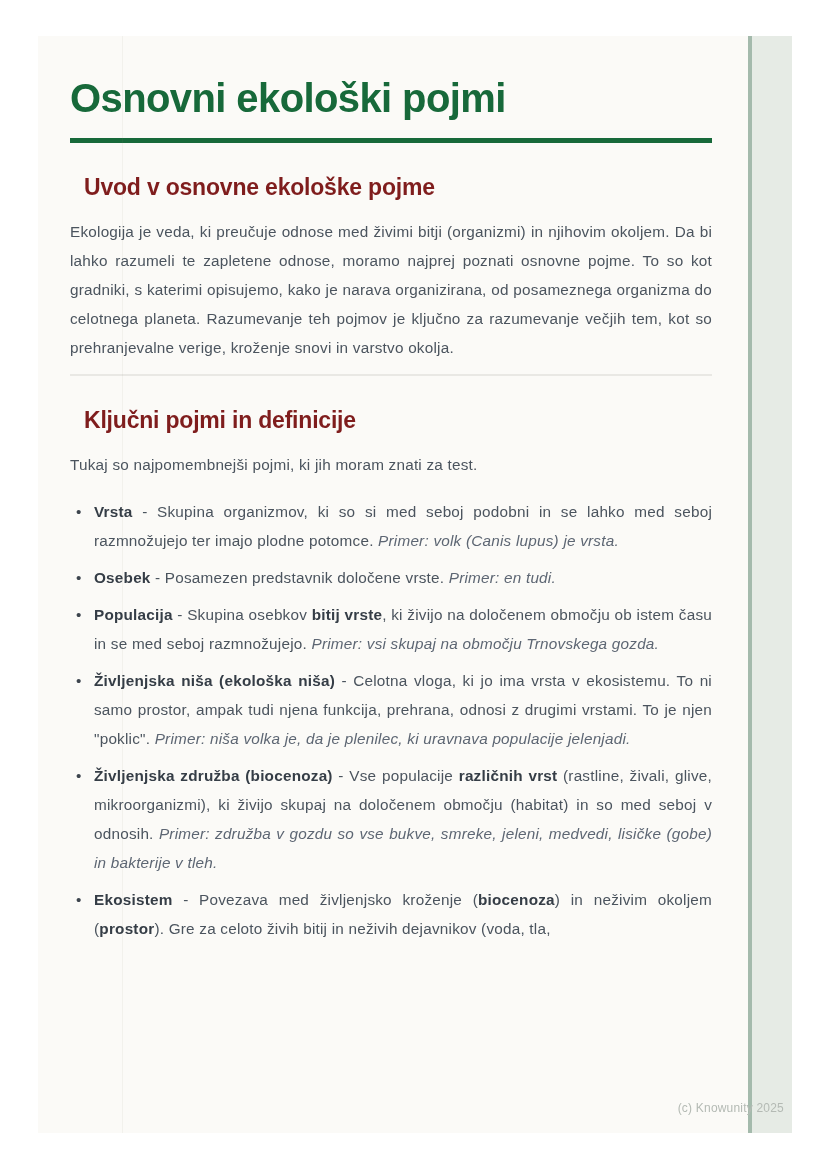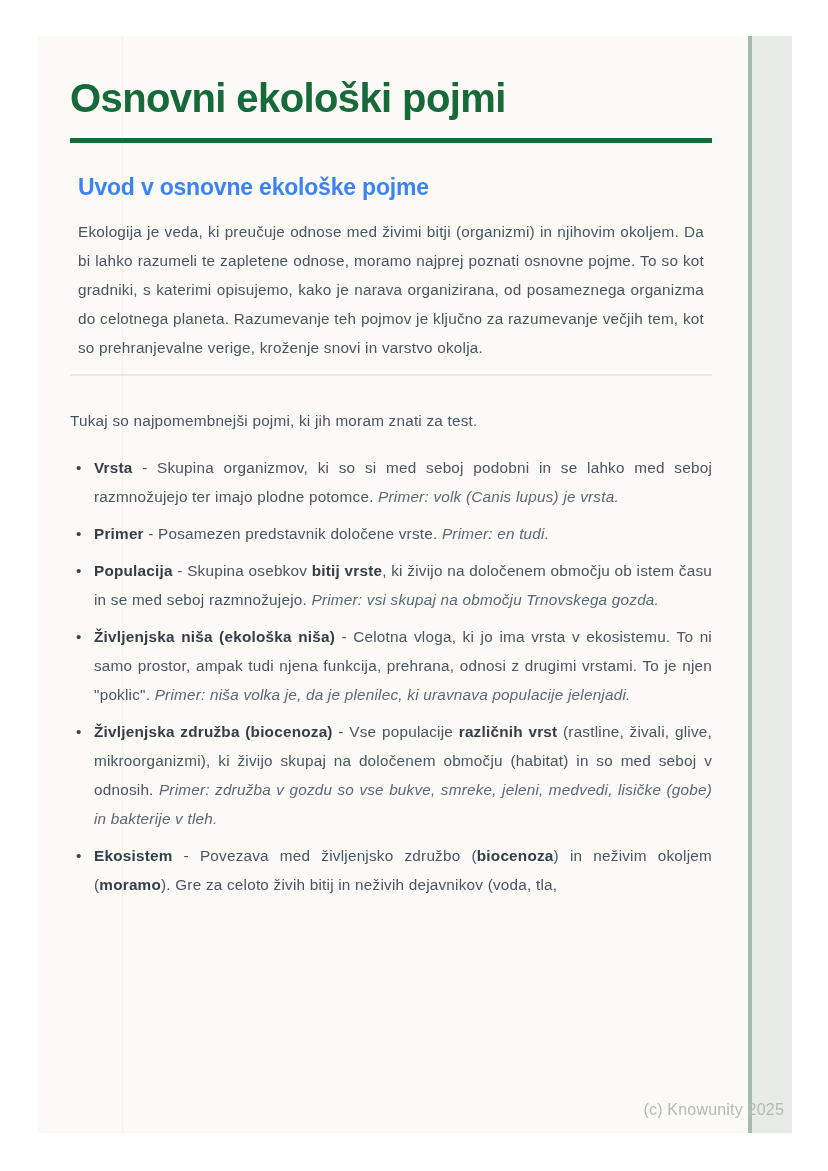--- a/index.html
+++ b/index.html
@@ -28,40 +28,40 @@
   .stripe{
     position:absolute;left:748px;top:36px;
     width:44px;height:1097px;
     background:#e6ebe5;
     border-left:4px solid #a4baac;
     box-sizing:border-box;
     z-index:1;
   }
   .watermark{
     position:absolute;top:1101px;right:44px;
-    font-size:16px;color:#b4bab4;letter-spacing:0.2px;
+    font-size:12px;color:#b4bab4;letter-spacing:0.2px;
     z-index:5;
   }
   h1.doc-title{
     margin:0 0 18px 0;
     font-size:40px;font-weight:700;line-height:1.1;
     letter-spacing:-0.6px;
     color:#17693a;
   }
   .rule{
     height:5px;background:#17693a;margin:0 0 30px 0;
   }
   h2.sec{
-    margin:0 0 14px 8px;
+    margin:0 0 14px 14px;
     font-size:23px;font-weight:700;line-height:1.3;
     letter-spacing:-0.2px;
-    color:#3b82f6;
+    color:#7f1d1d;
   }
   .body-text{
-    margin:8px;
+    margin:0;
     font-size:15.3px;line-height:29px;letter-spacing:0.22px;
     color:#4b545e;
     text-align:justify;
   }
   .divider{
     border:none;height:2px;background:#e9e8e4;
     margin:12px 0 30px 0;
   }
   .list-intro{
     margin:0 0 18px 0;
@@ -96,29 +96,30 @@
     <div class="rule"></div>
 
     <section>
       <h2 class="sec">Uvod v osnovne ekološke pojme</h2>
       <p class="body-text">Ekologija je veda, ki preučuje odnose med živimi bitji (organizmi) in njihovim okoljem. Da bi lahko razumeli te zapletene odnose, moramo najprej poznati osnovne pojme. To so kot gradniki, s katerimi opisujemo, kako je narava organizirana, od posameznega organizma do celotnega planeta. Razumevanje teh pojmov je ključno za razumevanje večjih tem, kot so prehranjevalne verige, kroženje snovi in varstvo okolja.</p>
     </section>
 
     <hr class="divider">
 
     <section>
+      <h2 class="sec">Ključni pojmi in definicije</h2>
       <p class="list-intro">Tukaj so najpomembnejši pojmi, ki jih moram znati za test.</p>
 
       <ul class="defs">
         <li><span class="seg-b">Vrsta</span><span> - Skupina organizmov, ki so si med seboj podobni in se lahko med seboj razmnožujejo ter imajo plodne potomce. </span><span class="seg-i">Primer: volk (Canis lupus) je vrsta.</span></li>
-        <li><span class="seg-b">Primer</span><span> - Posamezen predstavnik določene vrste. </span><span class="seg-i">Primer: en tudi.</span></li>
+        <li><span class="seg-b">Osebek</span><span> - Posamezen predstavnik določene vrste. </span><span class="seg-i">Primer: en tudi.</span></li>
         <li><span class="seg-b">Populacija</span><span> - Skupina osebkov </span><span class="seg-b">bitij vrste</span><span>, ki živijo na določenem območju ob istem času in se med seboj razmnožujejo. </span><span class="seg-i">Primer: vsi skupaj na območju Trnovskega gozda.</span></li>
         <li><span class="seg-b">Življenjska niša (ekološka niša)</span><span> - Celotna vloga, ki jo ima vrsta v ekosistemu. To ni samo prostor, ampak tudi njena funkcija, prehrana, odnosi z drugimi vrstami. To je njen "poklic". </span><span class="seg-i">Primer: niša volka je, da je plenilec, ki uravnava populacije jelenjadi.</span></li>
         <li><span class="seg-b">Življenjska združba (biocenoza)</span><span> - Vse populacije </span><span class="seg-b">različnih vrst</span><span> (rastline, živali, glive, mikroorganizmi), ki živijo skupaj na določenem območju (habitat) in so med seboj v odnosih. </span><span class="seg-i">Primer: združba v gozdu so vse bukve, smreke, jeleni, medvedi, lisičke (gobe) in bakterije v tleh.</span></li>
-        <li><span class="seg-b">Ekosistem</span><span> - Povezava med življenjsko združbo (</span><span class="seg-b">biocenoza</span><span>) in neživim okoljem (</span><span class="seg-b">moramo</span><span>). Gre za celoto živih bitij in neživih dejavnikov (voda, tla,</span></li>
+        <li><span class="seg-b">Ekosistem</span><span> - Povezava med življenjsko kroženje (</span><span class="seg-b">biocenoza</span><span>) in neživim okoljem (</span><span class="seg-b">prostor</span><span>). Gre za celoto živih bitij in neživih dejavnikov (voda, tla,</span></li>
       </ul>
     </section>
 
   </div>
 
   <div class="crease"></div>
   <div class="stripe"></div>
   <div class="watermark">(c) Knowunity 2025</div>
 
 </div>

